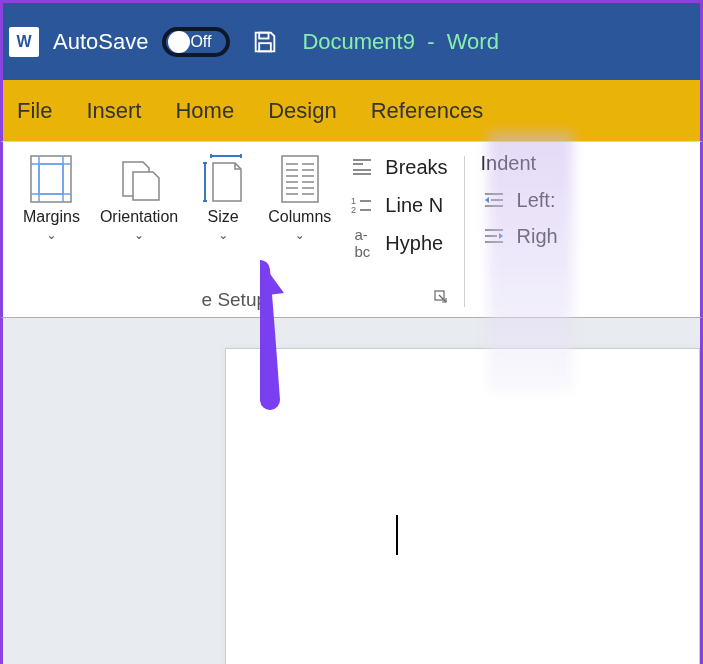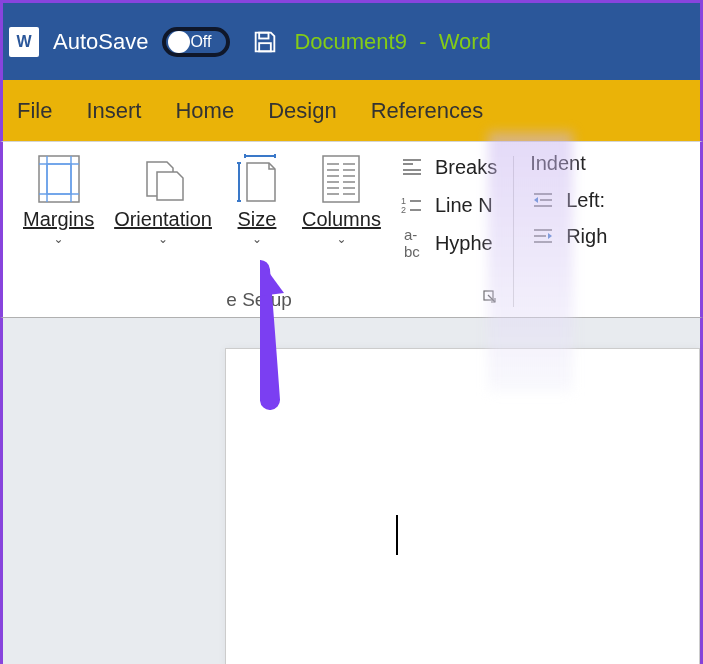--- a/index.html
+++ b/index.html
@@ -26,21 +26,21 @@
 }
 .autosave-label { font-size: 22px; color: #fff; }
 .autosave-toggle {
   width: 68px; height: 30px; border: 4px solid #0f172a; border-radius: 15px;
   display: flex; align-items: center; padding: 2px;
   cursor: pointer; gap: 0;
 }
 .toggle-knob { width: 22px; height: 22px; background: #fff; border-radius: 50%; }
 .toggle-text { font-size: 16px; color: #fff; }
 .save-icon { width: 30px; height: 30px; display: flex; align-items:center; justify-content:center; margin-left: 6px; }
-.doc-title { font-size: 22px; color: #84cc16; }
+.doc-title { font-size: 22px; color: #86efac; margin-left: 8px; }
 
 .tabbar {
   height: 62px;
   background: #eab308;
   display: flex;
   align-items: center;
   gap: 34px;
   padding: 0 14px;
   border-bottom: 1px solid #d4d4d4;
   border-left: 3px solid #8844dd;
@@ -68,21 +68,21 @@
 .group-items { display: flex; gap: 16px; }
 .bigbtn {
   display: flex;
   flex-direction: column;
   align-items: center;
   gap: 4px;
   cursor: pointer;
   padding: 2px 2px;
 }
 .bigbtn .ico { width: 50px; height: 50px; display:flex; align-items:center; justify-content:center; }
-.bigbtn .lbl { font-size: 20px; color: #222; text-align: center; line-height: 1.1; text-decoration: underline; }
+.bigbtn .lbl { font-size: 16px; color: #222; text-align: center; line-height: 1.1; }
 .chev { font-size: 12px; color: #555; margin-top: -2px; }
 .group-caption { font-size: 19px; color: #555; text-align: center; margin-top: 4px; }
 .launcher { position: absolute; right: 4px; bottom: 4px; font-size: 14px; color: #555; cursor: pointer; }
 
 .vsep { width: 1px; background: #d0d0d0; margin: 4px 12px; }
 
 .small-items { display: flex; flex-direction: column; gap: 12px; padding-top: 2px; }
 .smallbtn { display: flex; align-items: center; gap: 10px; font-size: 20px; color: #222; cursor: pointer; }
 .smallbtn .sico { width: 26px; height: 26px; display:flex; align-items:center; justify-content:center; font-size: 18px; color: #555; }
 

